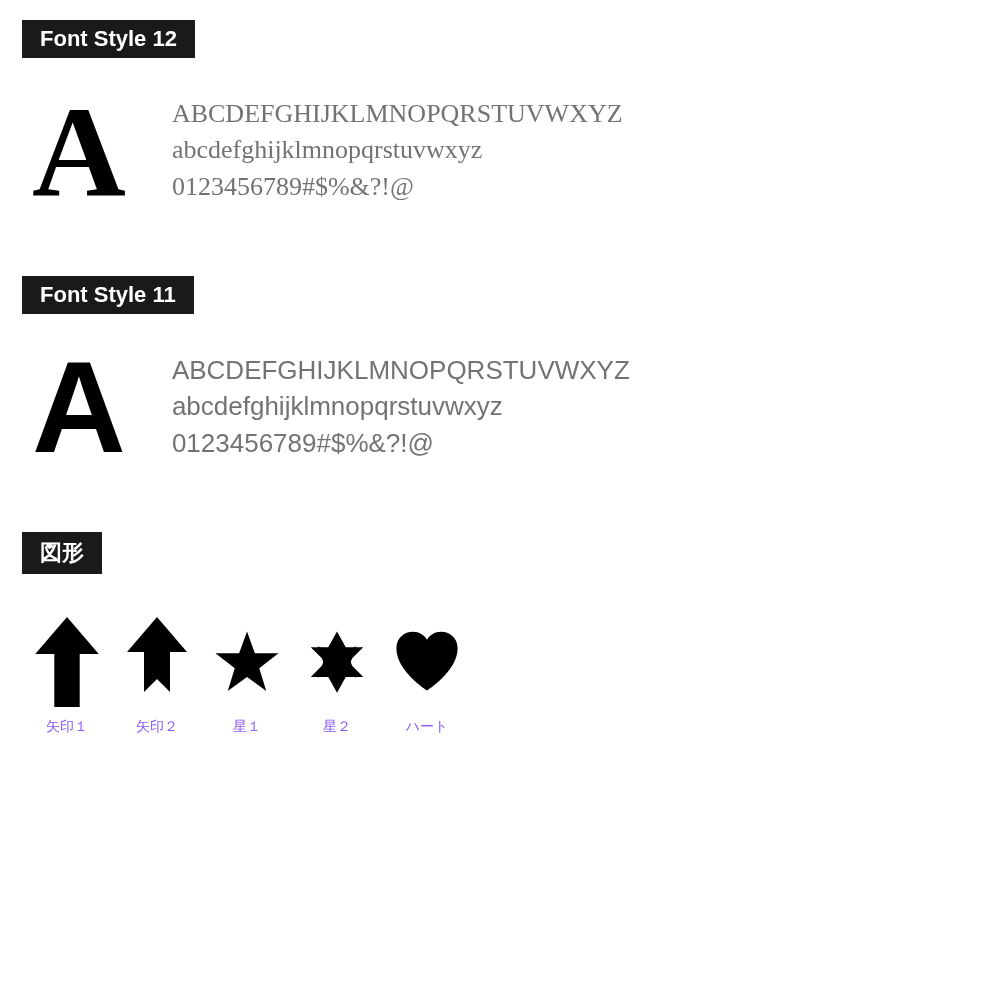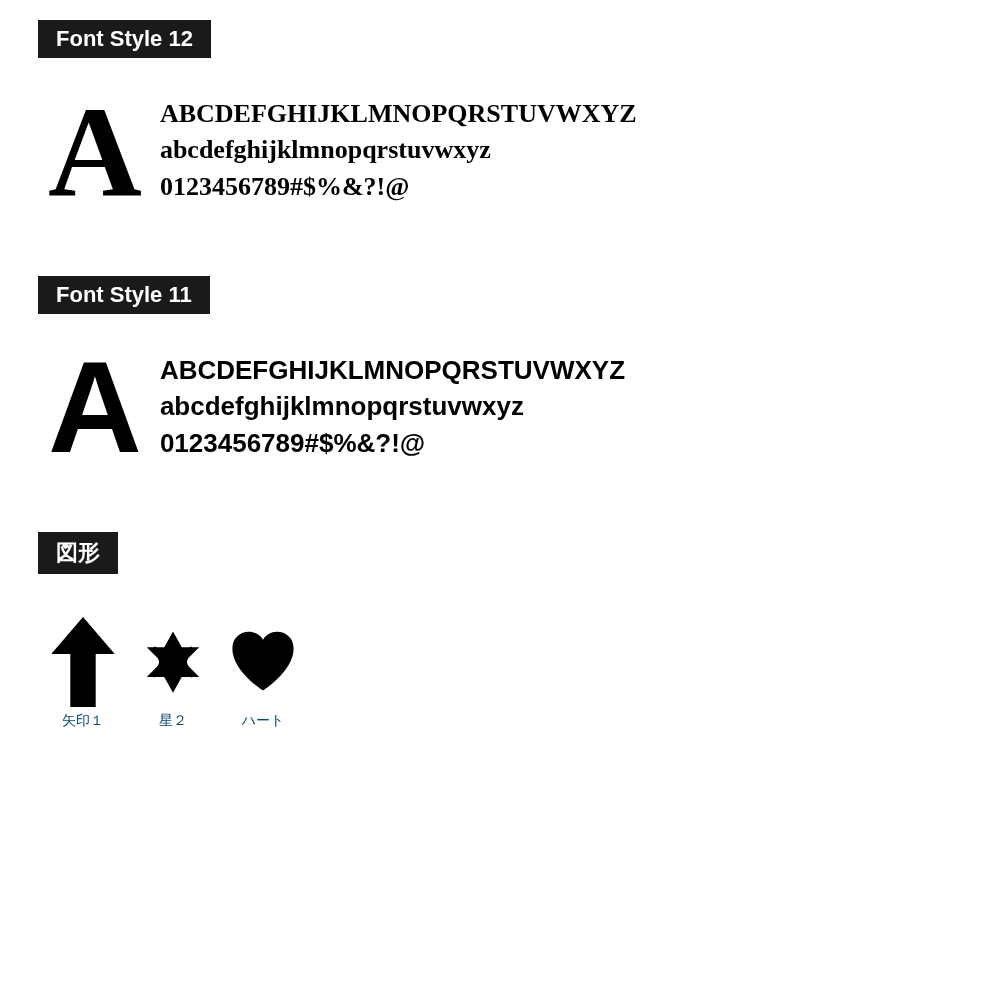--- a/index.html
+++ b/index.html
@@ -6,21 +6,21 @@
     body {
       background: #ffffff;
       width: 1000px;
       min-height: 1000px;
       font-family: serif;
       overflow-x: hidden;
     }
 
     .page {
       width: 812px;
-      padding: 20px 38px;
+      padding: 20px 22px;
     }
 
     
     .section-label {
       display: inline-block;
       background: #1a1a1a;
       color: #ffffff;
       font-family: sans-serif;
       font-weight: bold;
       font-size: 22px;
@@ -58,24 +58,25 @@
 
     .char-rows {
       display: flex;
       flex-direction: column;
       justify-content: center;
       padding-top: 10px;
     }
 
     .char-row {
       font-size: 26px;
-      font-weight: bold;
-      color: #000000;
+      font-weight: normal;
+      color: #737373;
       line-height: 1.4;
       white-space: nowrap;
+      margin-left: 28px;
     }
 
     .char-row.serif {
       font-family: 'Times New Roman', Times, Georgia, serif;
     }
 
     .char-row.sans {
       font-family: Arial, Helvetica, sans-serif;
     }
 
@@ -110,21 +111,22 @@
       height: 100px;
     }
 
     .shape-icon svg {
       fill: #000;
     }
 
     .shape-label {
       font-family: sans-serif;
       font-size: 14px;
-      color: #0c4a6e;
+      color: #8b5cf6;
+      margin-top: 6px;
       text-align: center;
     }
 
     
     .shape-icon.arrow1 svg,
     .shape-icon.arrow2 svg,
     .shape-icon.arrow3 svg,
     .shape-icon.arrow4 svg,
     .shape-icon.arrow5 svg,
     .shape-icon.star1 svg,
@@ -171,24 +173,40 @@
 
       <div class="shape-item">
         <div class="shape-icon arrow1">
           <svg viewBox="0 0 60 85" xmlns="http://www.w3.org/2000/svg">
             <polygon points="30,0 60,35 42,35 42,85 18,85 18,35 0,35"></polygon>
           </svg>
         </div>
         <div class="shape-label">矢印１</div>
       </div>
 
-
-
-
-
+      <div class="shape-item">
+        <div class="shape-icon arrow2">
+          <svg viewBox="0 0 60 90" xmlns="http://www.w3.org/2000/svg">
+            <polygon points="30,0 60,35 43,35 43,75 30,62 17,75 17,35 0,35"></polygon>
+          </svg>
+        </div>
+        <div class="shape-label">矢印２</div>
+      </div>
+
+
+
+
+      <div class="shape-item">
+        <div class="shape-icon star1">
+          <svg viewBox="0 0 80 80" xmlns="http://www.w3.org/2000/svg">
+            <polygon points="40,5 49,30 76,30 54,47 62,73 40,57 18,73 26,47 4,30 31,30"></polygon>
+          </svg>
+        </div>
+        <div class="shape-label">星１</div>
+      </div>
 
       <div class="shape-item">
         <div class="shape-icon star2">
           <svg viewBox="0 0 80 80" xmlns="http://www.w3.org/2000/svg">
             <polygon points="40,5 50,23 70,23 55,38 62,58 40,48 18,58 25,38 10,23 30,23"></polygon>
             <polygon points="40,75 30,57 10,57 25,42 18,22 40,32 62,22 55,42 70,57 50,57"></polygon>
           </svg>
         </div>
         <div class="shape-label">星２</div>
       </div>

